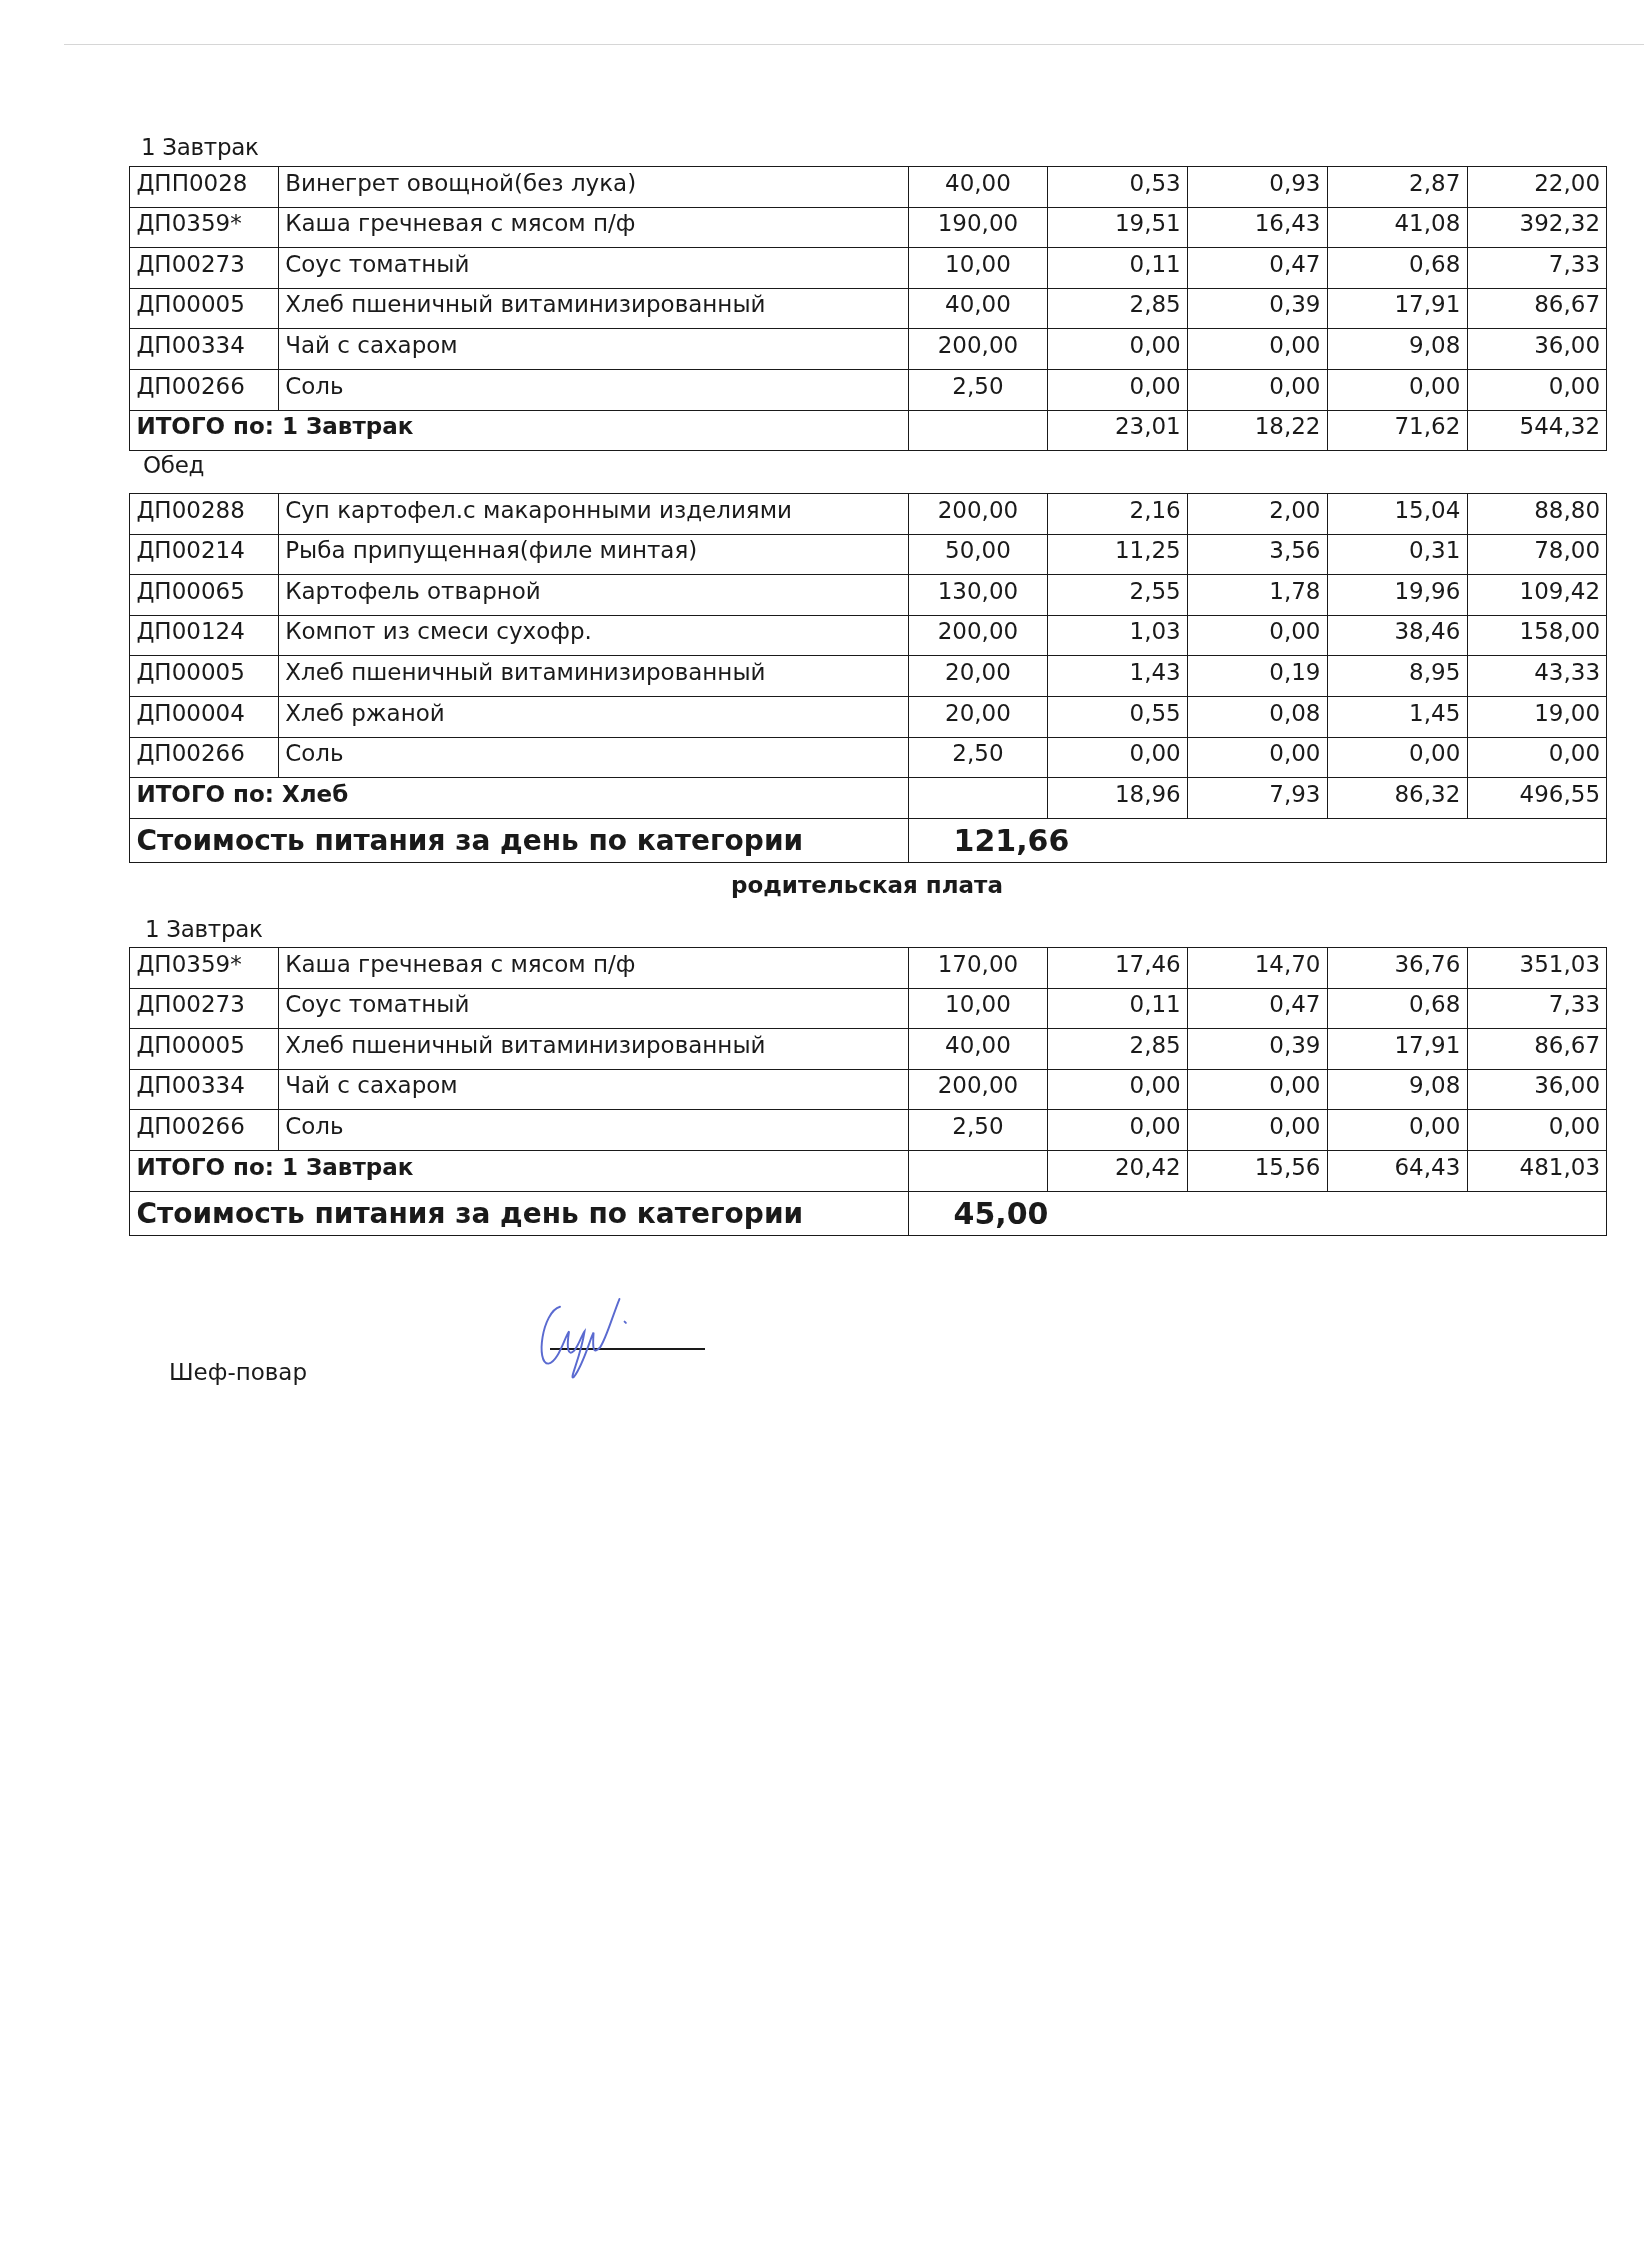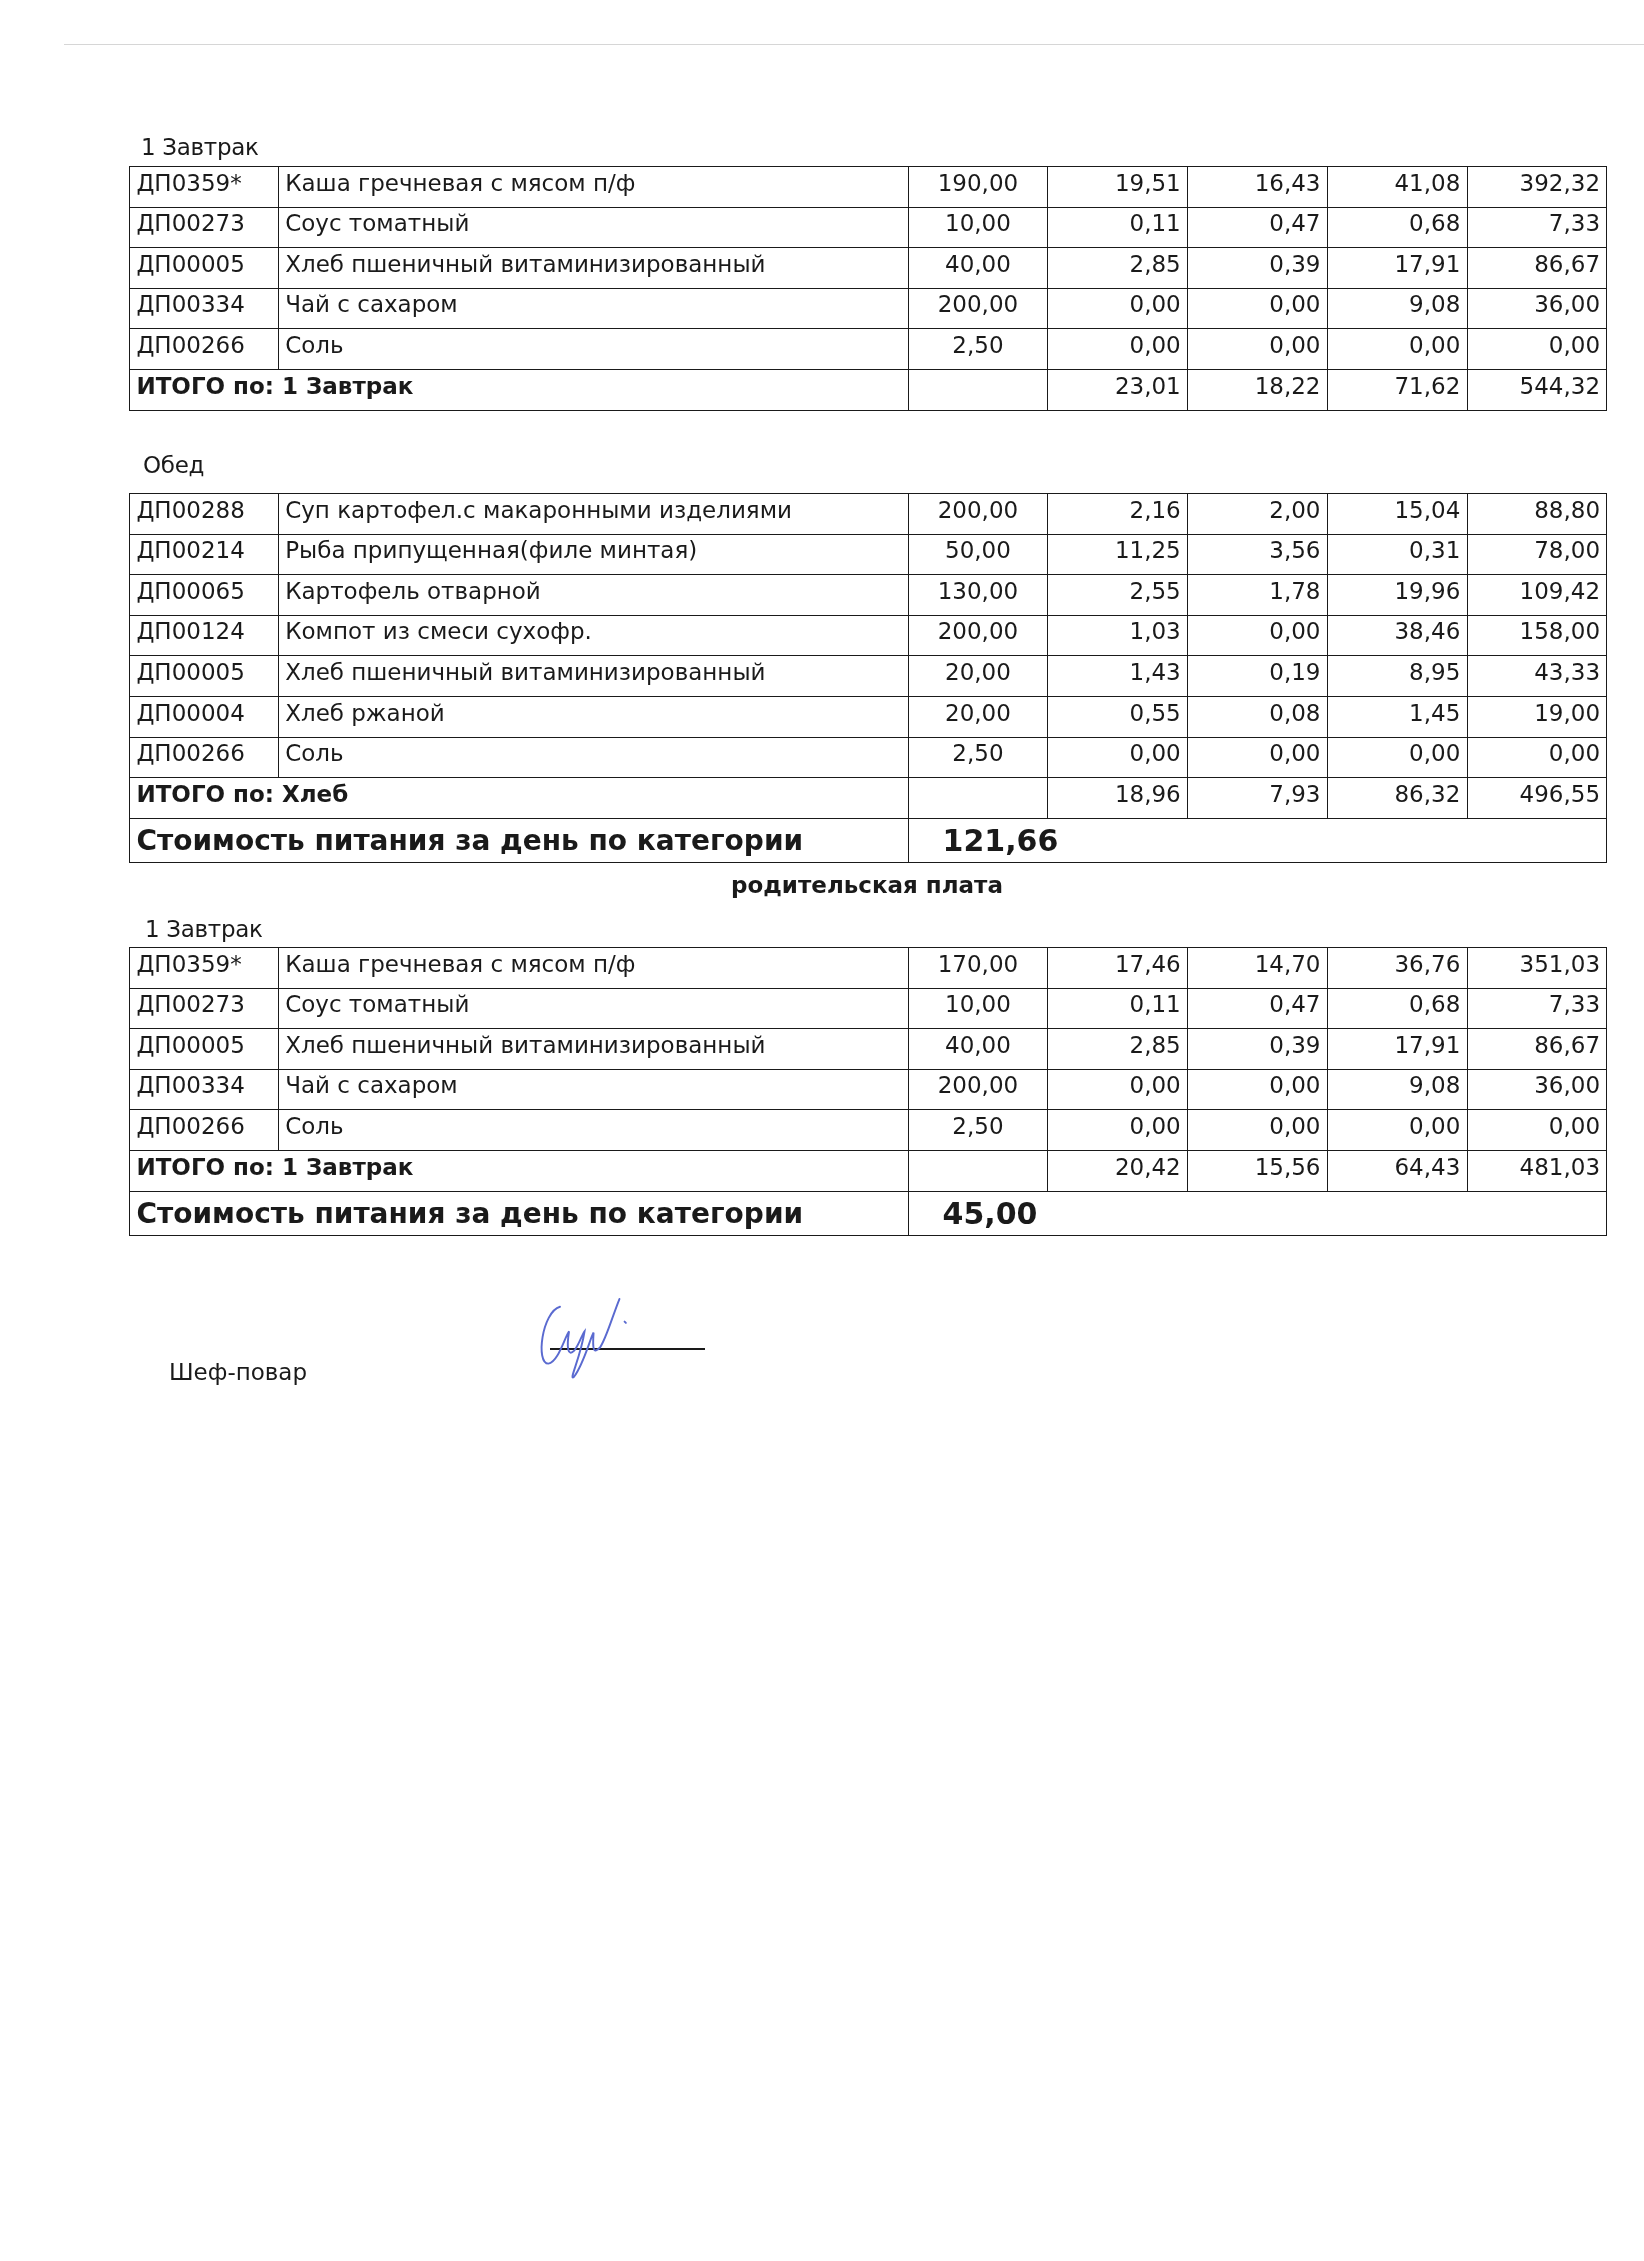--- a/index.html
+++ b/index.html
@@ -11,33 +11,42 @@
   table.menu { position: absolute; left: 129px; width: 1477px; border-collapse: collapse; table-layout: fixed; }
   table.menu td { border: 1.9px solid #1a1a1a; height: 37px; padding: 0 6.4px; font-size: 23px;
                   white-space: nowrap; overflow: hidden; vertical-align: top; padding-top: 2.6px; }
   td.code { width: 135px; }
   td.name { width: 616px; }
   td.qty { width: 126px; text-align: center; }
   td.num { width: 126px; text-align: right; }
   tr.total td { font-weight: bold; }
   tr.total td.num { font-weight: normal; }
   tr.cost td { height: 43px; font-size: 28px; font-weight: bold; vertical-align: middle; padding-top: 0; }
-  tr.cost td.cost-value { padding-left: 34px; font-size: 30px; }
+  tr.cost td.cost-value { padding-left: 45px; font-size: 30px; }
   .sig-label { position: absolute; left: 169px; top: 1327px; font-size: 23px; margin-top: 32px; }
   .sig-line { position: absolute; left: 550px; top: 1348px; width: 155px; height: 1.9px; background: #1a1a1a; }
   .sig { position: absolute; left: 529px; top: 1286px; width: 155px; height: 110px; }
 </style>
 </head>
 <body>
 
 <div class="scan-line"></div>
 
 <div class="heading" style="left:141px; top:134px;">1 Завтрак</div>
 <table class="menu" style="top:166px;">
   <tbody id="tb0">
+      <tr>
+      <td class="code">ДПП0028</td>
+      <td class="name">Винегрет овощной(без лука)</td>
+      <td class="qty">40,00</td>
+      <td class="num">0,53</td>
+      <td class="num">0,93</td>
+      <td class="num">2,87</td>
+      <td class="num">22,00</td>
+    </tr>
       <tr>
       <td class="code">ДП0359*</td>
       <td class="name">Каша гречневая с мясом п/ф</td>
       <td class="qty">190,00</td>
       <td class="num">19,51</td>
       <td class="num">16,43</td>
       <td class="num">41,08</td>
       <td class="num">392,32</td>
     </tr>
       <tr>

